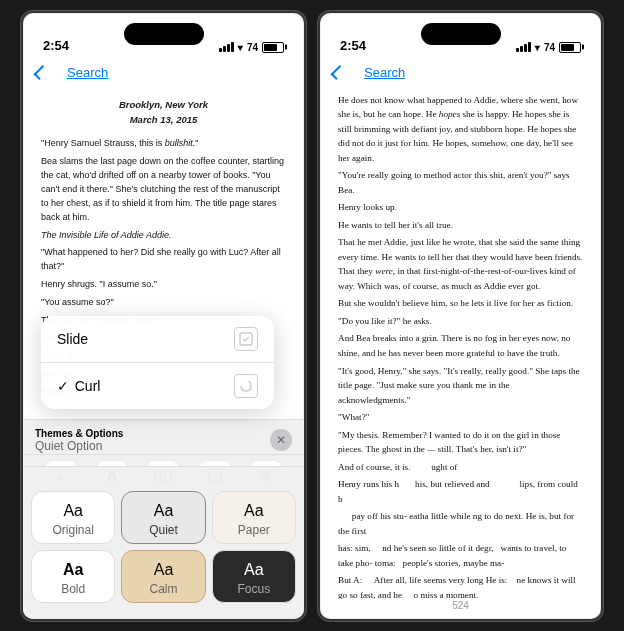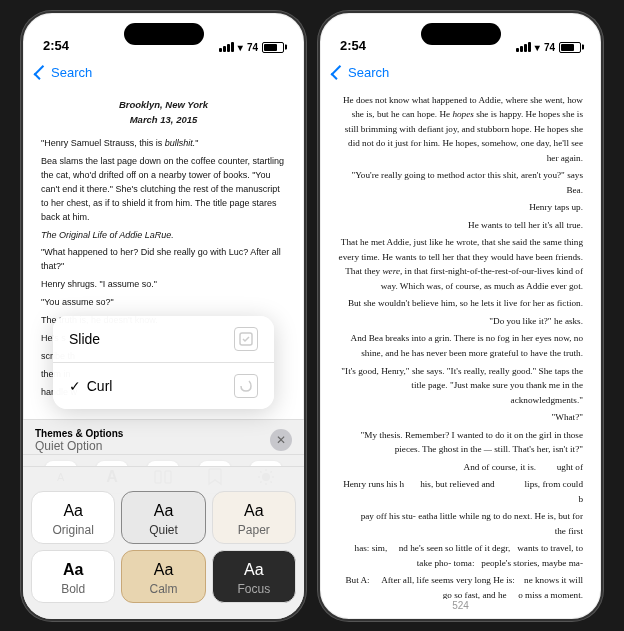--- a/index.html
+++ b/index.html
@@ -15,21 +15,21 @@
     }
     .phones-container {
       display: flex;
       gap: 12px;
       align-items: center;
     }
     .phone {
       width: 285px;
       height: 610px;
       background: #fff;
-      border-radius: 31px;
+      border-radius: 12px;
       overflow: hidden;
       position: relative;
       border: 2px solid #333;
       box-shadow: 0 0 0 1px #555, inset 0 0 0 1px #eee;
     }
     
     .dynamic-island {
       position: absolute;
       top: 10px;
       left: 50%;
@@ -102,23 +102,24 @@
       right: 0;
       height: 32px;
       display: flex;
       align-items: center;
       padding: 0 14px;
       z-index: 50;
     }
     .nav-back {
       display: flex;
       align-items: center;
-      gap: 4px;
+      gap: 20px;
       color: #007AFF;
       font-size: 13px;
+      text-decoration: underline;
     }
     .chevron-left {
       width: 8px;
       height: 13px;
       border-left: 2px solid #007AFF;
       border-bottom: 2px solid #007AFF;
       transform: rotate(45deg);
       margin-right: 2px;
     }
     
@@ -161,21 +162,21 @@
       color: #111;
     }
     .book-text p {
       margin-bottom: 4px;
       text-align: left;
     }
     
     .slide-menu {
       position: absolute;
       bottom: 210px;
-      left: 30px;
+      left: 18px;
       right: 30px;
       background: rgba(255,255,255,0.97);
       border-radius: 14px;
       box-shadow: 0 4px 24px rgba(0,0,0,0.18);
       z-index: 70;
       overflow: hidden;
     }
     .slide-menu-item {
       display: flex;
       align-items: center;
@@ -304,21 +305,21 @@
       bottom: 20px;
       padding: 4px 18px 8px;
       font-family: Georgia, 'Times New Roman', serif;
       font-size: 9.2px;
       line-height: 1.58;
       color: #111;
       overflow: hidden;
     }
     .right-book-content p {
       margin-bottom: 3px;
-      text-align: right;
+      text-align: left;
     }
     .right-book-content em { font-style: italic; }
     .page-number {
       position: absolute;
       bottom: 8px;
       left: 50%;
       transform: translateX(-50%);
       font-size: 10px;
       color: #999;
     }
@@ -370,21 +371,21 @@
       </div>
     </div>
 
     <div class="book-content book-content-left">
       <div class="book-header">
         <div class="location">Brooklyn, New York<br>March 13, 2015</div>
       </div>
       <div class="book-text">
         <p>"Henry Samuel Strauss, this is <em>bullshit.</em>"</p>
         <p>Bea slams the last page down on the coffee counter, startling the cat, who'd drifted off on a nearby tower of books. "You can't end it there." She's clutching the rest of the manuscript to her chest, as if to shield it from him. The title page stares back at him.</p>
-        <p><em>The Original Life of Addie LaRue.</em></p>
+        <p><em>The Invisible Life of Addie Addie.</em></p>
         <p>"What happened to her? Did she really go with Luc? After all that?"</p>
         <p>Henry shrugs. "I assume so."</p>
         <p>"You assume so?"</p>
         <p>The truth is, he doesn't know.</p>
         <p>He's s</p>
         <p>scribe th</p>
         <p>them in</p>
         <p>handle w</p>
       </div>
     </div>
@@ -504,21 +505,21 @@
     <div class="nav-bar">
       <div class="nav-back">
         <div class="chevron-left"></div>
         <span>Search</span>
       </div>
     </div>
 
     <div class="right-book-content">
       <p>He does not know what happened to Addie, where she went, how she is, but he can hope. He <em>hopes</em> she is happy. He hopes she is still brimming with defiant joy, and stubborn hope. He hopes she did not do it just for him. He hopes, somehow, one day, he'll see her again.</p>
       <p>"You're really going to method actor this shit, aren't you?" says Bea.</p>
-      <p>Henry taps up.</p>
+      <p>Henry looks up.</p>
       <p>He wants to tell her it's all true.</p>
       <p>That he met Addie, just like he wrote, that she said the same thing every time. He wants to tell her that they would have been friends. That they <em>were,</em> in that first-night-of-the-rest-of-our-lives kind of way. Which was, of course, as much as Addie ever got.</p>
       <p>But she wouldn't believe him, so he lets it live for her as fiction.</p>
       <p>"Do you like it?" he asks.</p>
       <p>And Bea breaks into a grin. There is no fog in her eyes now, no shine, and he has never been more grateful to have the truth.</p>
       <p>"It's good, Henry," she says. "It's really, really good." She taps the title page. "Just make sure you thank me in the acknowledgments."</p>
       <p>"What?"</p>
       <p>"My thesis. Remember? I wanted to do it on the girl in those pieces. The ghost in the <em>—</em> still. That's her, isn't it?"</p>
       <p>And of course, it is.&nbsp;&nbsp;&nbsp;&nbsp;&nbsp;&nbsp;&nbsp;&nbsp;&nbsp;ught of</p>
       <p>Henry runs his h&nbsp;&nbsp;&nbsp;&nbsp;&nbsp;&nbsp;&nbsp;his, but relieved and &nbsp;&nbsp;&nbsp;&nbsp;&nbsp;&nbsp;&nbsp;&nbsp;&nbsp;&nbsp;&nbsp;&nbsp;lips, from could b</p>

